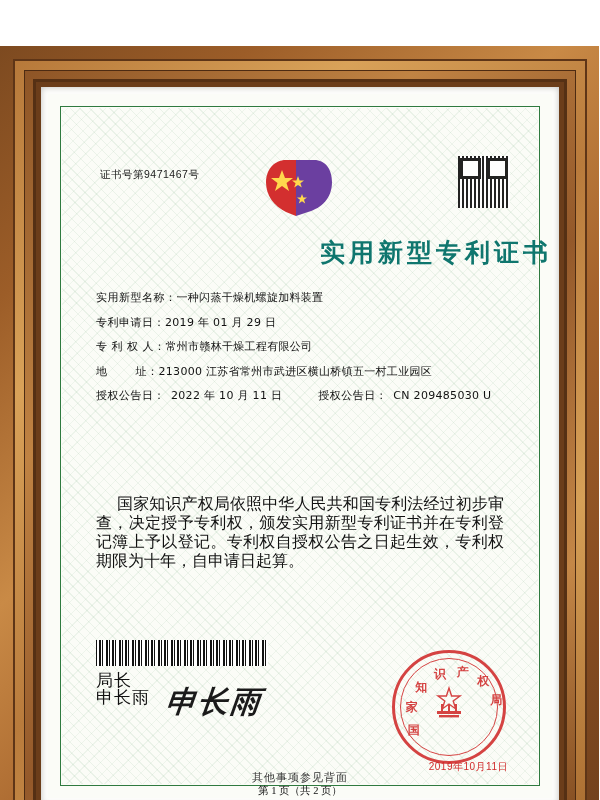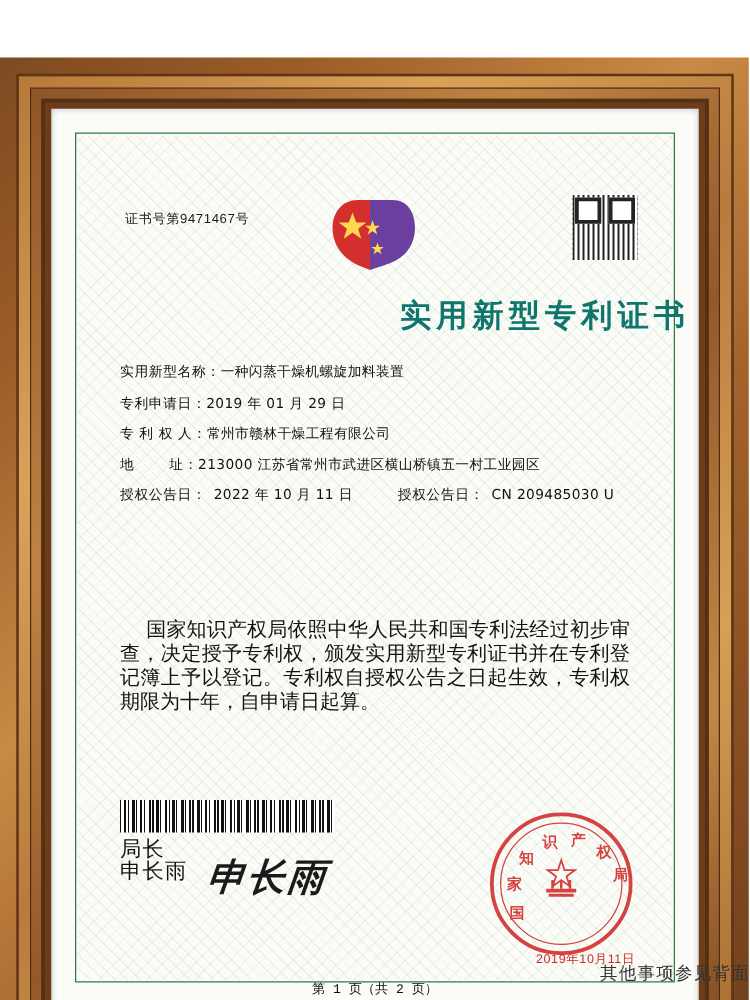--- a/index.html
+++ b/index.html
@@ -255,32 +255,32 @@
     font-size: 10px;
     color: #d02a2a;
     letter-spacing: 0.5px;
   }
 
   .page-no {
     position: absolute;
     left: 0; right: 0;
     top: 690px;
     text-align: center;
-    font-family: Liberation Mono, monospace;
+    font-family: Liberation Serif, serif;
     font-size: 10.5px;
     color: #111;
   }
 
   .footer-note {
     position: absolute;
     left: 0; right: 0;
     top: 770px;
-    text-align: right;
-    font-family: "DejaVu Sans", "Liberation Sans", sans-serif;
-    font-size: 14px;
+    text-align: center;
+    font-family: "DejaVu Sans", "Liberation Sans", sans-serif;
+    font-size: 11px;
     color: #333;
     letter-spacing: 1px;
   }
 </style>
 </head>
 <body>
 
 <div class="frame-outer">
   <div class="frame-bevel1"></div>
   <div class="frame-bevel2"></div>

